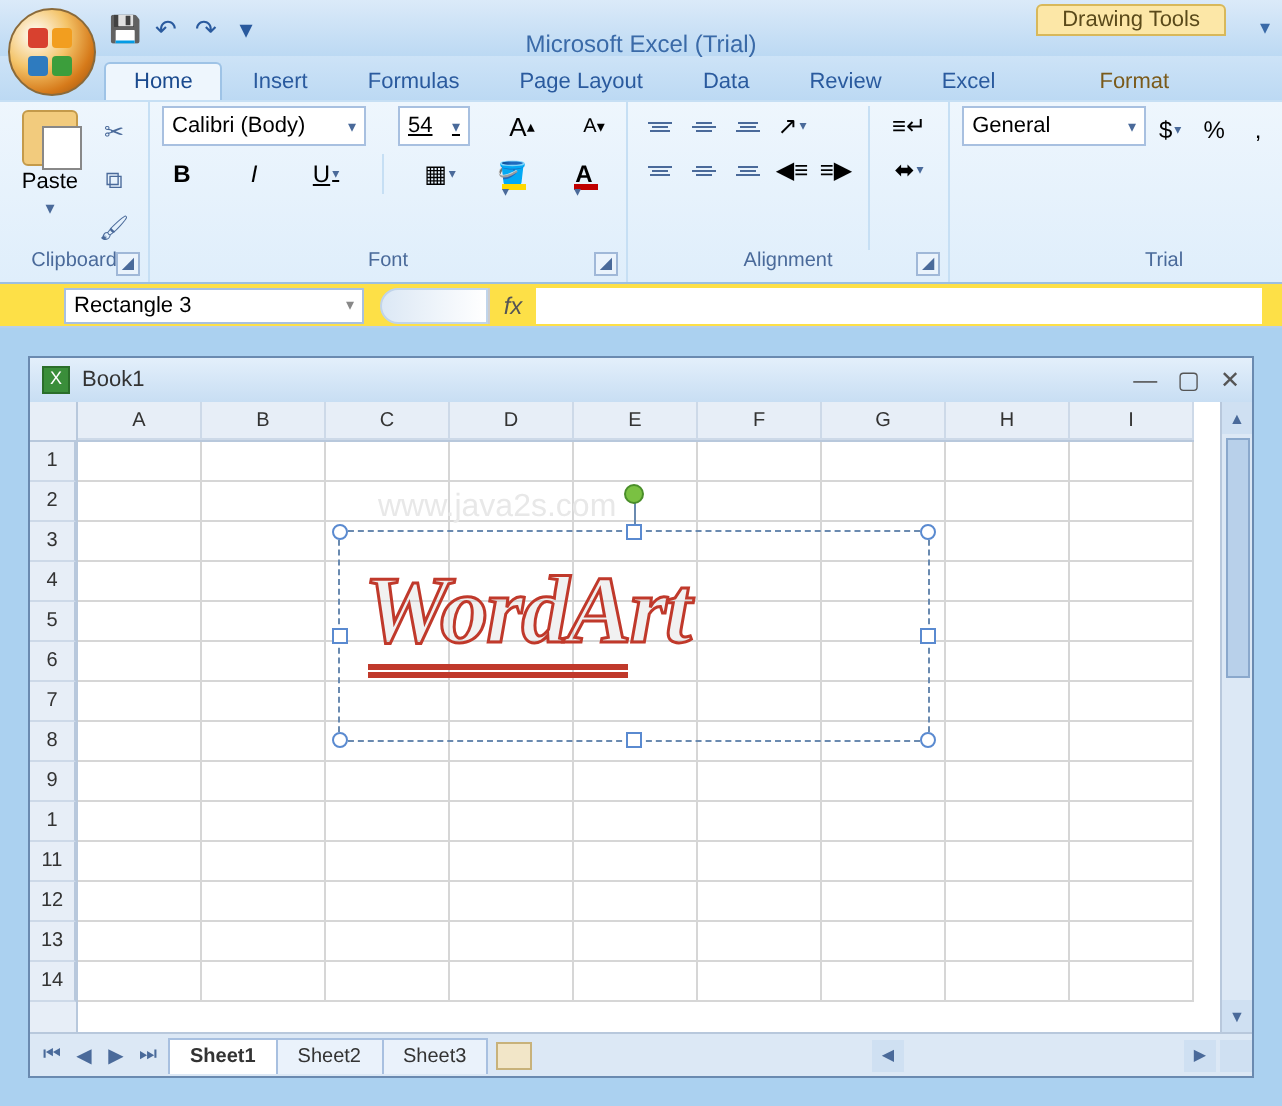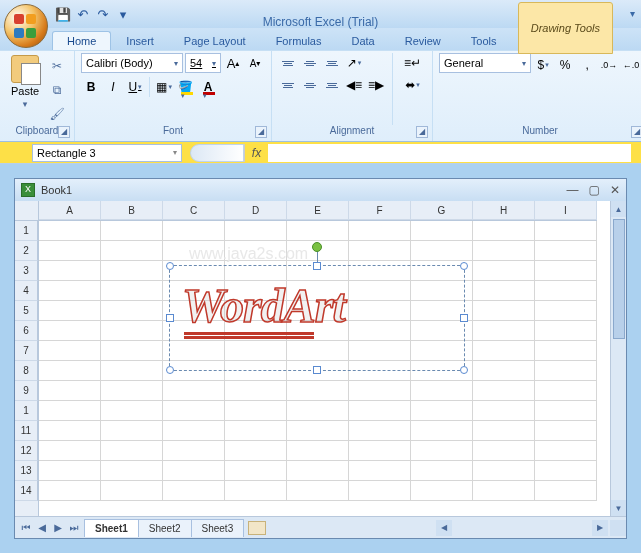--- a/index.html
+++ b/index.html
@@ -8,21 +8,21 @@
 
 .title-bar { height: 28px; background: linear-gradient(#dbeaf9, #bcd9f3); display: flex; align-items: center; position: relative; }
 .office-btn { width: 44px; height: 44px; border-radius: 50%; background: radial-gradient(circle at 30% 30%, #fff, #f4c469 40%, #d67a1a 70%, #8a4a0e); position: absolute; left: 4px; top: 4px; z-index: 10; border: 1px solid #8a6a3a; display: flex; align-items: center; justify-content: center; }
 .office-logo { width: 24px; height: 24px; position: relative; }
 .office-logo::before, .office-logo::after { content: ""; position: absolute; width: 10px; height: 10px; border-radius: 2px; }
 .office-logo::before { background: #d8412f; top: 0; left: 0; box-shadow: 12px 0 #f29e1f; }
 .office-logo::after { background: #2e7bbf; bottom: 0; left: 0; box-shadow: 12px 0 #3c9e3c; }
 .qat { margin-left: 54px; display: flex; align-items: center; gap: 2px; height: 100%; }
 .qat .qicon { width: 18px; height: 18px; display: flex; align-items: center; justify-content: center; color: #2a5a9e; font-size: 13px; }
 .title-text { position: absolute; left: 50%; transform: translateX(-50%); color: #3a6aa8; font-size: 12px; margin-top: 16px; }
-.context-tab-group { position: absolute; right: 28px; top: 2px; background: #fce7a7; border: 1px solid #d8b85a; padding: 19px 12px; font-size: 11px; color: #5a4a1a; border-radius: 3px 3px 0 0; font-style: italic; }
+.context-tab-group { position: absolute; right: 28px; top: 2px; background: #fce7a7; border: 1px solid #d8b85a; padding: 1px 12px; font-size: 11px; color: #5a4a1a; border-radius: 3px 3px 0 0; }
 .title-caret { position: absolute; right: 6px; top: 8px; color: #3a6aa8; font-size: 10px; }
 
 
 .tabs { height: 22px; background: linear-gradient(#cde3f7, #bcd9f3); display: flex; align-items: flex-end; padding-left: 52px; gap: 0; }
 .tab { padding: 3px 14px; color: #2a5a9e; font-size: 11px; cursor: default; border: 1px solid transparent; border-bottom: none; }
 .tab.active { background: #eef6fd; border-color: #9ec3e6; border-radius: 3px 3px 0 0; color: #1a4a8e; }
 .tab.context { color: #7a5a1a; }
 
 
 .ribbon { height: 92px; background: linear-gradient(#eef6fd, #dfeefb); border-top: 1px solid #c6dff4; border-bottom: 1px solid #9cbfe0; display: flex; }
@@ -33,21 +33,21 @@
 
 
 .paste-btn { width: 38px; display: flex; flex-direction: column; align-items: center; gap: 2px; padding-top: 2px; }
 .paste-icon { width: 28px; height: 28px; background: #f2cb7d; border: 1px solid #c49a4a; border-radius: 3px; position: relative; }
 .paste-icon::after { content: ""; position: absolute; width: 18px; height: 20px; background: #fff; border: 1px solid #888; bottom: -3px; right: -3px; }
 .paste-caret { font-size: 9px; color: #4a6a9a; }
 .clip-side { display: flex; flex-direction: column; gap: 2px; padding-top: 2px; }
 .mini-btn { width: 22px; height: 22px; display: flex; align-items: center; justify-content: center; font-size: 12px; color: #4a6a9a; }
 
 
-.font-row { display: flex; gap: 2px; margin-bottom: 2px; }
+.font-row { display: flex; gap: 16px; margin-bottom: 2px; }
 .combo { height: 20px; border: 1px solid #a8c0e0; background: #fff; display: flex; align-items: center; padding: 0 4px; font-size: 11px; }
 .combo.font-name { width: 102px; }
 .combo.font-size { width: 36px; text-decoration: underline; }
 .combo .caret { margin-left: auto; font-size: 8px; color: #4a6a9a; }
 .sq-btn { width: 20px; height: 20px; border: 1px solid transparent; display: flex; align-items: center; justify-content: center; font-size: 12px; background: transparent; }
 .sq-btn.caret-after::after { content: "▾"; font-size: 7px; margin-left: 1px; color: #4a6a9a; }
 .bold { font-weight: bold; } .italic { font-style: italic; } .underline { text-decoration: underline; }
 .colorbar { position: relative; }
 .colorbar::after { content: ""; position: absolute; bottom: 1px; left: 3px; width: 12px; height: 3px; }
 .colorbar.yellow::after { background: #ffd800; }
@@ -124,25 +124,25 @@
     <div class="qicon">▾</div>
   </div>
   <div class="title-text">Microsoft Excel (Trial)</div>
   <div class="context-tab-group">Drawing Tools</div>
   <div class="title-caret">▾</div>
 </div>
 
 <div class="tabs">
   <div class="tab active">Home</div>
   <div class="tab">Insert</div>
+  <div class="tab">Formulas</div>
   <div class="tab">Page Layout</div>
-  <div class="tab">Formulas</div>
   <div class="tab">Data</div>
   <div class="tab">Review</div>
-  <div class="tab">Tools</div>
+  <div class="tab">Excel</div>
   <div class="tab context" style="margin-left:22px">Format</div>
 </div>
 
 <div class="ribbon">
 
   <div class="group">
     <div class="group-body">
       <div class="paste-btn">
         <div class="paste-icon"></div>
         <span>Paste</span>
@@ -249,21 +249,21 @@
           <span class="caret">▾</span>
         </div>
       <div class="align-row" style="margin-top:2px">
         <div class="sq-btn caret-after">$</div>
         <div class="sq-btn">%</div>
         <div class="sq-btn">,</div>
         <div class="sq-btn" style="font-size:9px">.0→</div>
         <div class="sq-btn" style="font-size:9px">←.0</div>
       </div>
     </div>
-    <div class="group-label"><span>Number</span><span class="dlg">◢</span></div>
+    <div class="group-label"><span>Trial</span><span class="dlg">◢</span></div>
   </div>
 
   <div class="group" style="border-right:none">
     <div class="group-label"></div>
   </div>
 </div>
 
 <div class="formula-bar">
   <div class="name-box">
       <span>Rectangle 3</span>

